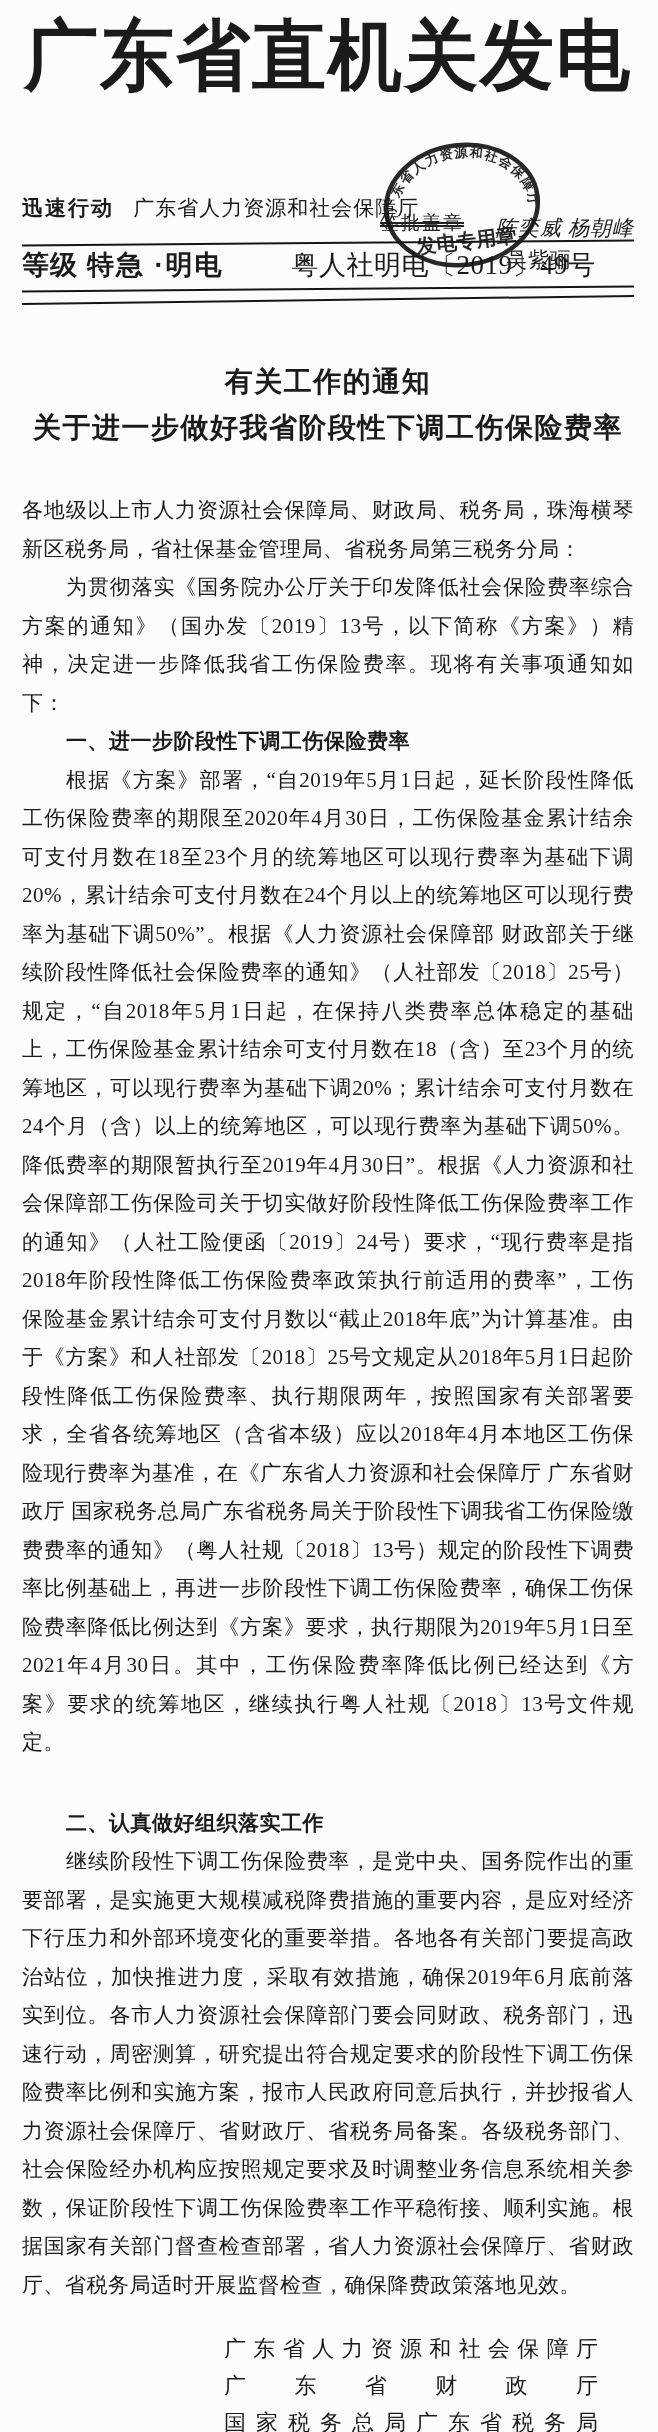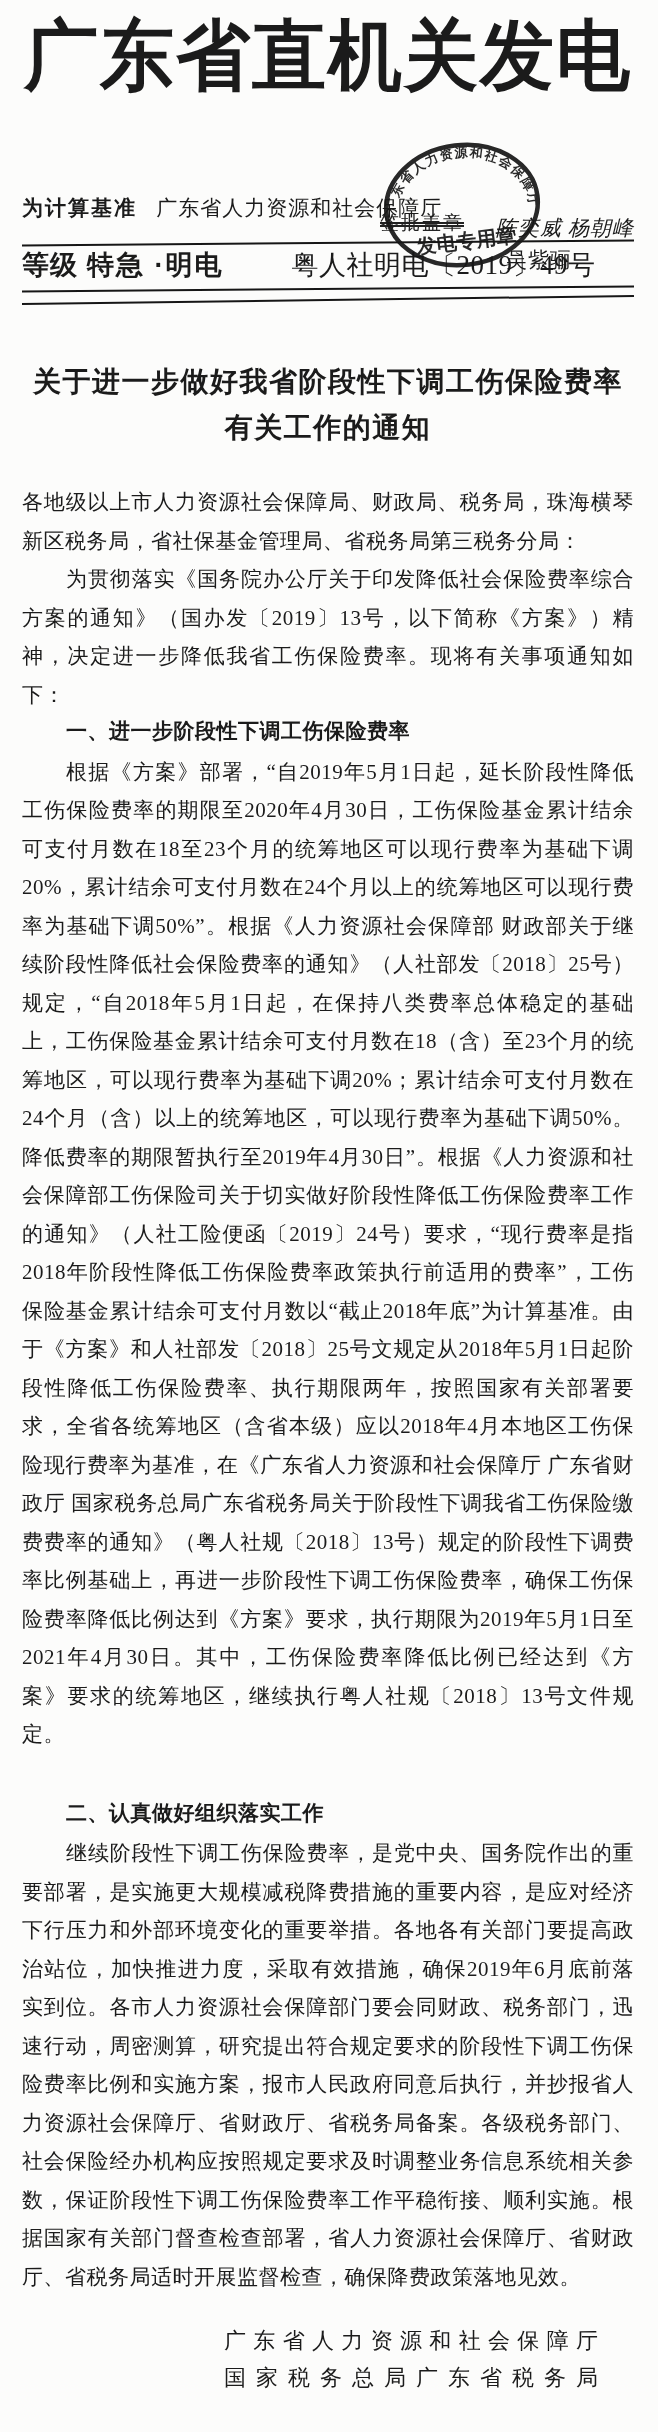--- a/index.html
+++ b/index.html
@@ -76,30 +76,30 @@
     margin-top:58px;
     text-align:center;
     font-family:"Liberation Sans","DejaVu Sans",sans-serif;
     font-weight:900;
     font-size:28px;
     line-height:46px;
     letter-spacing:1.5px;
   }
   
   .body{
-    margin-top:32px;
+    margin-top:40px;
     font-size:21px;
     line-height:38.5px;
     text-align:justify;
     letter-spacing:0.5px;
   }
   .body p{margin:0;}
   .indent{text-indent:2.1em;}
   .sec-heading{
-    font-family:Liberation Mono, monospace;
+    font-family:Liberation Serif, serif;
     font-weight:900;
     text-indent:2.1em;
   }
   .sec-heading.second{margin-top:42px !important;}
   
   .signature{
     margin:26px 36px 0 auto;
     width:374px;
     font-size:22px;
     line-height:37px;
@@ -107,21 +107,21 @@
   .sig-org{text-align:justify;text-align-last:justify;}
 </style>
 </head>
 <body>
 
 <div class="page">
 
   <h1 class="masthead">广东省直机关发电</h1>
 
   <div class="sender-row">
-    <span class="sender-label">为计算基准</span>
+    <span class="sender-label">迅速行动</span>
     <span class="sender-value">广东省人力资源和社会保障厅</span>
     <span class="sign-box">签批盖章</span>
     <span class="signers-1">陈奕威  杨朝峰</span>
     <span class="signers-2">吴紫骊</span>
   </div>
 
   <svg class="stamp" viewBox="0 0 164 134" aria-hidden="true">
     <ellipse cx="82" cy="67" rx="76" ry="60" fill="none" stroke="#171717" stroke-width="4.5"></ellipse>
     <defs>
       <path id="stamp-arc" d="M 17 86 A 67 54 0 1 1 147 86" fill="none"></path>
@@ -139,32 +139,33 @@
     <span class="grade-value">特急 ·明电</span>
     <span class="doc-no">粤人社明电〔2019〕49号</span>
     <span class="serial-prefix">粤机发</span>
 
   </div>
 
   <hr class="rule tilt-a">
   <hr class="rule tilt-b">
 
   <div class="doc-title">
+    <div>有关工作的通知</div>
     <div>关于进一步做好我省阶段性下调工伤保险费率</div>
-    <div>有关工作的通知</div>
   </div>
 
   <div class="body">
     <p>各地级以上市人力资源社会保障局、财政局、税务局，珠海横琴新区税务局，省社保基金管理局、省税务局第三税务分局：</p>
     <p class="indent">为贯彻落实《国务院办公厅关于印发降低社会保险费率综合方案的通知》（国办发〔2019〕13号，以下简称《方案》）精神，决定进一步降低我省工伤保险费率。现将有关事项通知如下：</p>
     <p class="sec-heading">一、进一步阶段性下调工伤保险费率</p>
     <p class="indent">根据《方案》部署，“自2019年5月1日起，延长阶段性降低工伤保险费率的期限至2020年4月30日，工伤保险基金累计结余可支付月数在18至23个月的统筹地区可以现行费率为基础下调20%，累计结余可支付月数在24个月以上的统筹地区可以现行费率为基础下调50%”。根据《人力资源社会保障部 财政部关于继续阶段性降低社会保险费率的通知》（人社部发〔2018〕25号）规定，“自2018年5月1日起，在保持八类费率总体稳定的基础上，工伤保险基金累计结余可支付月数在18（含）至23个月的统筹地区，可以现行费率为基础下调20%；累计结余可支付月数在24个月（含）以上的统筹地区，可以现行费率为基础下调50%。降低费率的期限暂执行至2019年4月30日”。根据《人力资源和社会保障部工伤保险司关于切实做好阶段性降低工伤保险费率工作的通知》（人社工险便函〔2019〕24号）要求，“现行费率是指2018年阶段性降低工伤保险费率政策执行前适用的费率”，工伤保险基金累计结余可支付月数以“截止2018年底”为计算基准。由于《方案》和人社部发〔2018〕25号文规定从2018年5月1日起阶段性降低工伤保险费率、执行期限两年，按照国家有关部署要求，全省各统筹地区（含省本级）应以2018年4月本地区工伤保险现行费率为基准，在《广东省人力资源和社会保障厅 广东省财政厅 国家税务总局广东省税务局关于阶段性下调我省工伤保险缴费费率的通知》（粤人社规〔2018〕13号）规定的阶段性下调费率比例基础上，再进一步阶段性下调工伤保险费率，确保工伤保险费率降低比例达到《方案》要求，执行期限为2019年5月1日至2021年4月30日。其中，工伤保险费率降低比例已经达到《方案》要求的统筹地区，继续执行粤人社规〔2018〕13号文件规定。</p>
     <p class="sec-heading second">二、认真做好组织落实工作</p>
     <p class="indent">继续阶段性下调工伤保险费率，是党中央、国务院作出的重要部署，是实施更大规模减税降费措施的重要内容，是应对经济下行压力和外部环境变化的重要举措。各地各有关部门要提高政治站位，加快推进力度，采取有效措施，确保2019年6月底前落实到位。各市人力资源社会保障部门要会同财政、税务部门，迅速行动，周密测算，研究提出符合规定要求的阶段性下调工伤保险费率比例和实施方案，报市人民政府同意后执行，并抄报省人力资源社会保障厅、省财政厅、省税务局备案。各级税务部门、社会保险经办机构应按照规定要求及时调整业务信息系统相关参数，保证阶段性下调工伤保险费率工作平稳衔接、顺利实施。根据国家有关部门督查检查部署，省人力资源社会保障厅、省财政厅、省税务局适时开展监督检查，确保降费政策落地见效。</p>
   </div>
 
   <div class="signature">
     <div class="sig-org">广东省人力资源和社会保障厅</div>
+    <div class="sig-org">广东省财政厅</div>
     <div class="sig-org">国家税务总局广东省税务局</div>
 
   </div>
 
 </div>
 
 </body></html>

